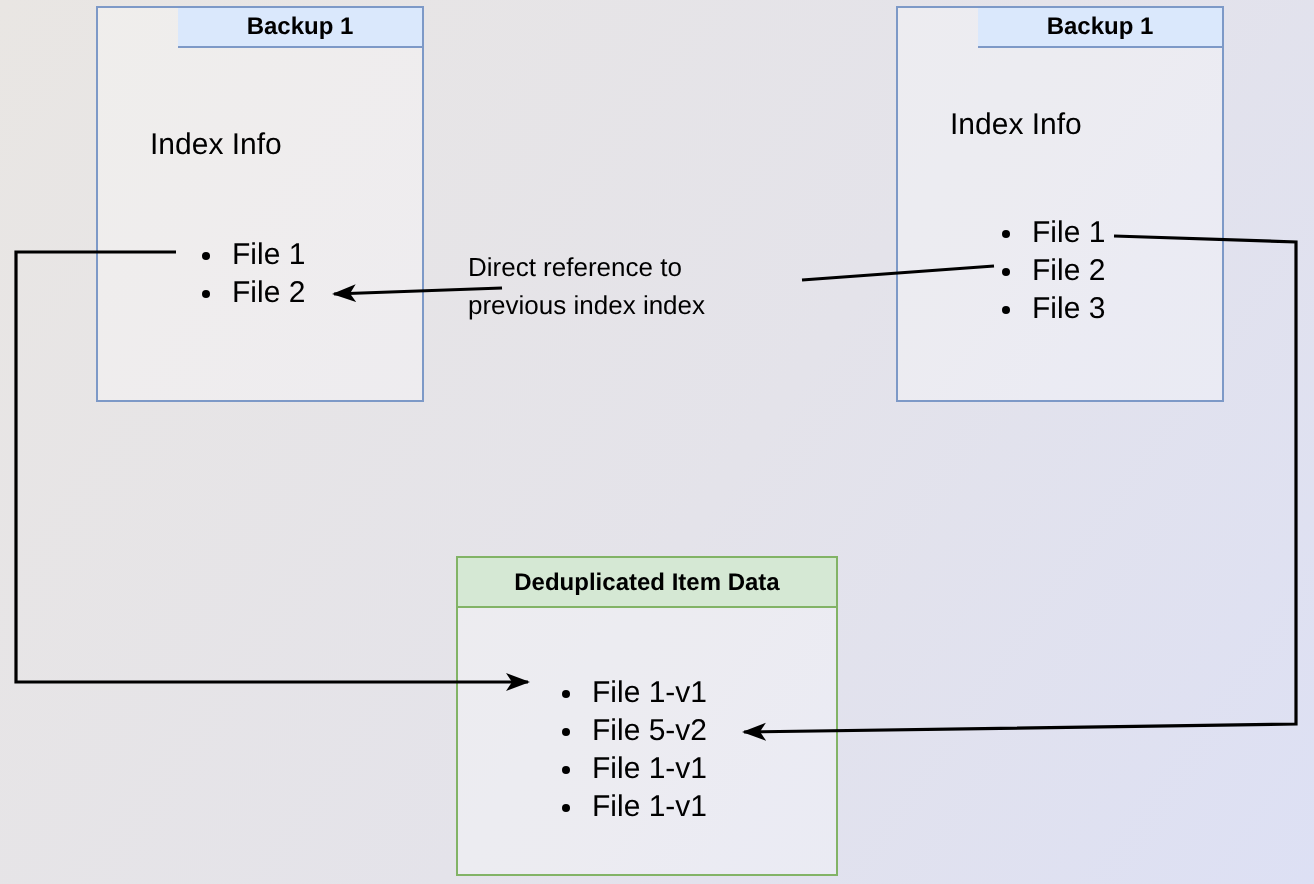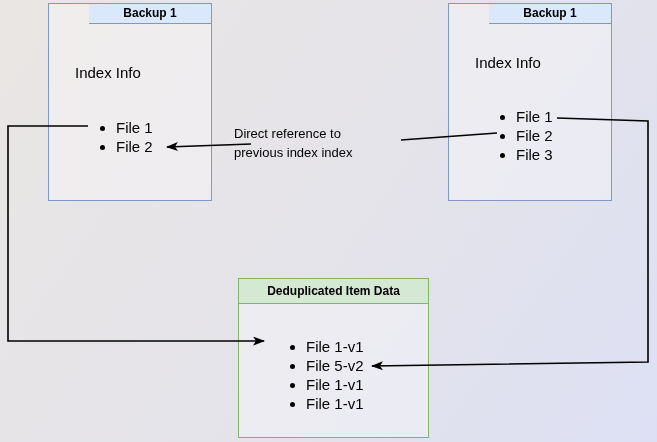--- a/index.html
+++ b/index.html
@@ -6,21 +6,21 @@
   .canvas{
     position:relative;
     width:657px;height:442px;
     overflow:hidden;
     font-family:"Liberation Sans",sans-serif;
     color:#000;
     background:linear-gradient(125deg, var(--bg-from) 0%, #e4e3ea 55%, var(--bg-to) 100%);
   }
   .box{position:absolute;border:1px solid #999;box-sizing:border-box;background:rgba(255,255,255,0.32);}
   .box.blue{border-color:var(--blue-border);padding-left:40px;}
-  .box.green{border-color:var(--green-border);margin-left:10px;}
+  .box.green{border-color:var(--green-border);}
   .box-header{
     font-weight:bold;font-size:12px;text-align:center;
     box-sizing:border-box;
   }
   .box.blue .box-header{background:var(--blue-header-bg);border-bottom:1px solid var(--blue-border);height:20px;line-height:19px;}
   .box.green .box-header{background:var(--green-header-bg);border-bottom:1px solid var(--green-border);height:25px;line-height:24px;}
   .subtitle{position:absolute;font-size:15px;line-height:19px;white-space:nowrap;}
   .filelist{
     position:absolute;margin:0;padding-left:17px;
     font-size:15px;line-height:19px;list-style:disc;white-space:nowrap;

